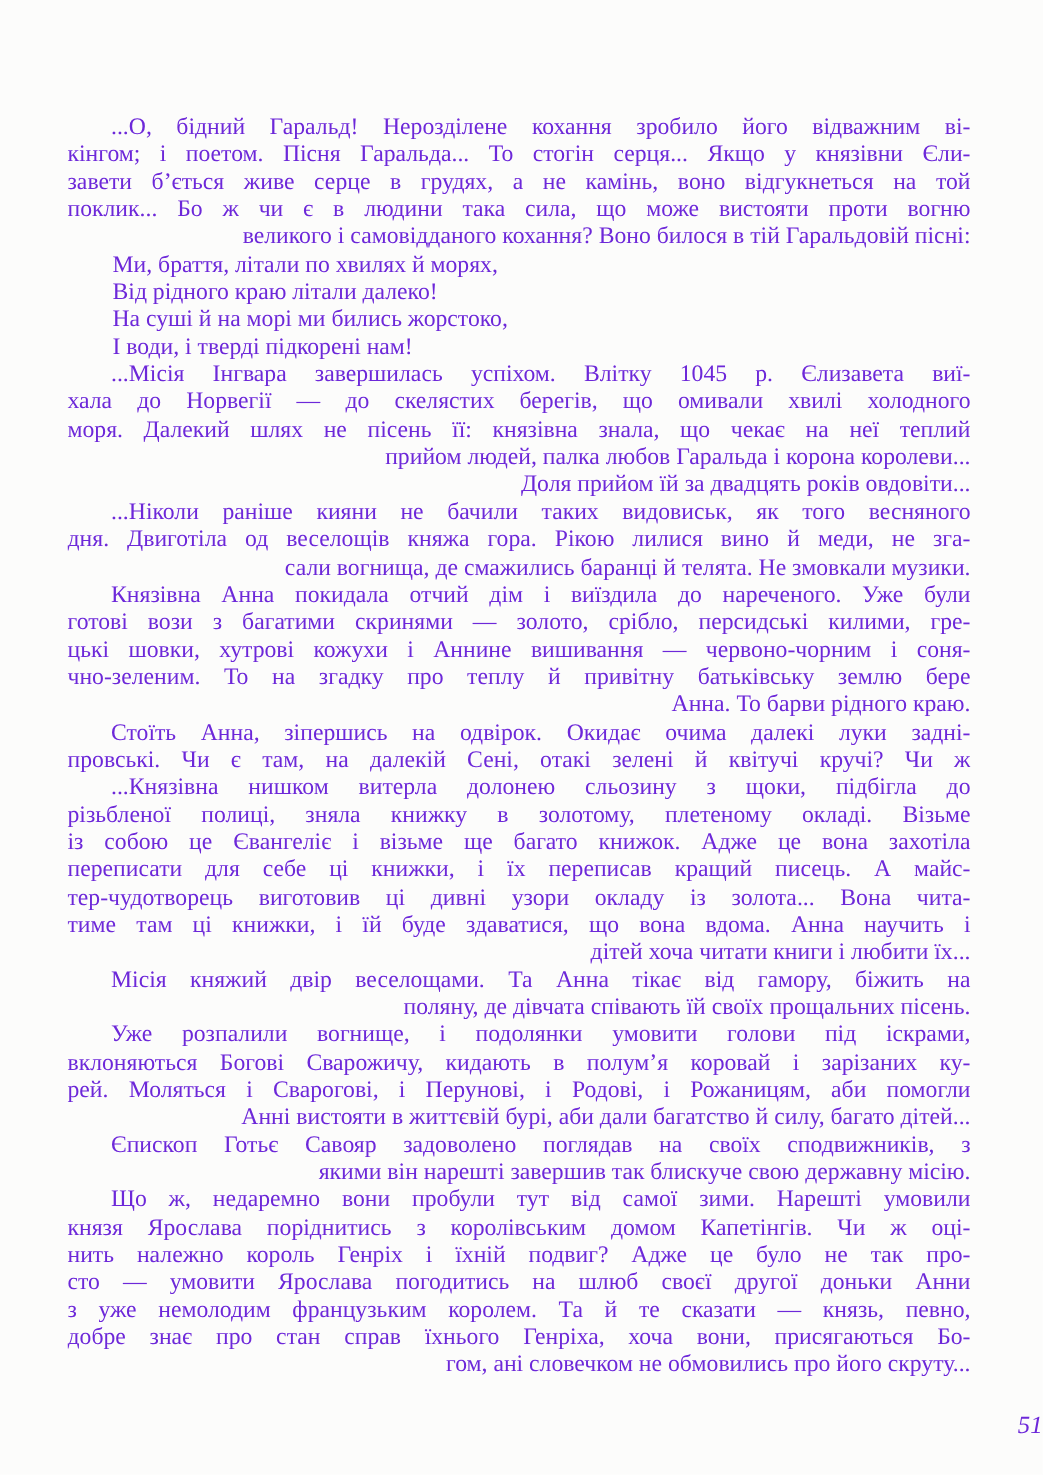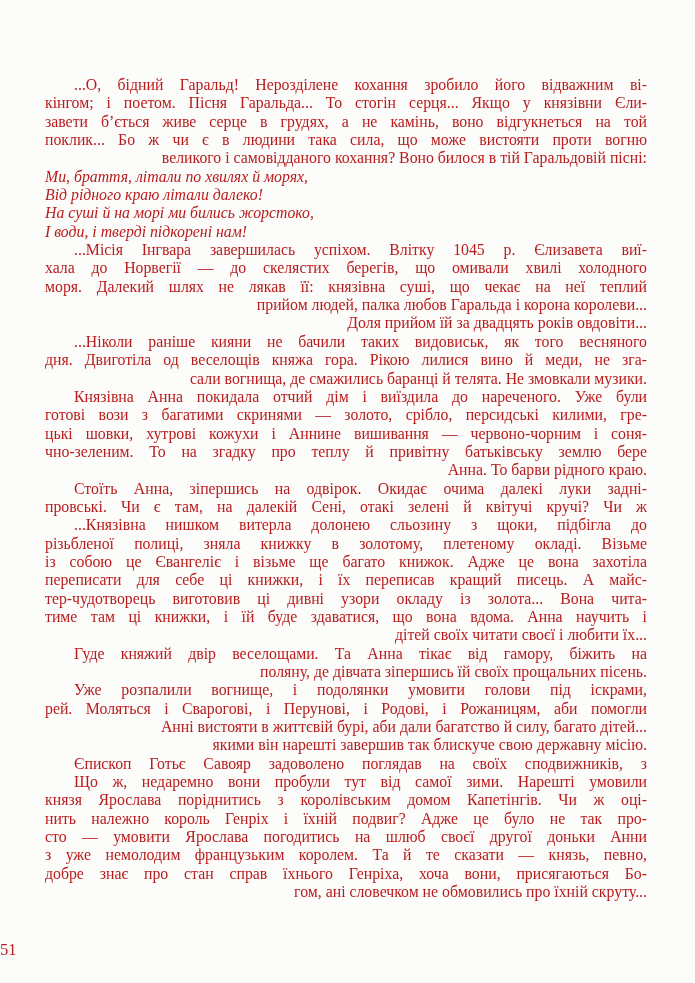--- a/index.html
+++ b/index.html
@@ -37,53 +37,54 @@
   .line.indent {
     text-indent: 29px;
   }
   .line.last {
     text-align: right;
     text-align-last: auto;
   }
   .verse .line {
     text-align: left;
     text-align-last: auto;
-    font-style: italic;
+    margin-left: 30px;
   }
   .page-number {
     position: absolute;
     left: 0;
     top: 941px;
     width: 100%;
-    text-align: left;
+    text-align: right;
+    font-style: italic;
     font-size: 16.5px;
   }
 </style>
 </head>
 <body>
 
-<div class="page" style="background: rgb(252, 252, 251); color: #b91c1c;">
+<div class="page" style="background: rgb(252, 252, 251); color: #6d28d9;">
   <div class="text-column">
       <div class="paragraph">
         <div class="line indent">...О, бідний Гаральд! Нерозділене кохання зробило його відважним ві-</div>
         <div class="line">кінгом; і поетом. Пісня Гаральда... То стогін серця... Якщо у князівни Єли-</div>
         <div class="line">завети б’ється живе серце в грудях, а не камінь, воно відгукнеться на той</div>
         <div class="line">поклик... Бо ж чи є в людини така сила, що може вистояти проти вогню</div>
         <div class="line last">великого і самовідданого кохання? Воно билося в тій Гаральдовій пісні:</div>
       </div>
       <div class="paragraph verse">
         <div class="line">Ми, браття, літали по хвилях й морях,</div>
         <div class="line">Від рідного краю літали далеко!</div>
         <div class="line">На суші й на морі ми бились жорстоко,</div>
         <div class="line last">І води, і тверді підкорені нам!</div>
       </div>
       <div class="paragraph">
         <div class="line indent">...Місія Інгвара завершилась успіхом. Влітку 1045 р. Єлизавета виї-</div>
         <div class="line">хала до Норвегії — до скелястих берегів, що омивали хвилі холодного</div>
-        <div class="line">моря. Далекий шлях не лякав її: князівна суші, що чекає на неї теплий</div>
+        <div class="line">моря. Далекий шлях не пісень її: князівна знала, що чекає на неї теплий</div>
         <div class="line last">прийом людей, палка любов Гаральда і корона королеви...</div>
       </div>
       <div class="paragraph">
         <div class="line indent last">Доля прийом їй за двадцять років овдовіти...</div>
       </div>
       <div class="paragraph">
         <div class="line indent">...Ніколи раніше кияни не бачили таких видовиськ, як того весняного</div>
         <div class="line">дня. Двиготіла од веселощів княжа гора. Рікою лилися вино й меди, не зга-</div>
         <div class="line last">сали вогнища, де смажились баранці й телята. Не змовкали музики.</div>
       </div>
@@ -98,39 +99,40 @@
         <div class="line indent">Стоїть Анна, зіпершись на одвірок. Окидає очима далекі луки задні-</div>
         <div class="line">провські. Чи є там, на далекій Сені, отакі зелені й квітучі кручі? Чи ж</div>
       </div>
       <div class="paragraph">
         <div class="line indent">...Князівна нишком витерла долонею сльозину з щоки, підбігла до</div>
         <div class="line">різьбленої полиці, зняла книжку в золотому, плетеному окладі. Візьме</div>
         <div class="line">із собою це Євангеліє і візьме ще багато книжок. Адже це вона захотіла</div>
         <div class="line">переписати для себе ці книжки, і їх переписав кращий писець. А майс-</div>
         <div class="line">тер-чудотворець виготовив ці дивні узори окладу із золота... Вона чита-</div>
         <div class="line">тиме там ці книжки, і їй буде здаватися, що вона вдома. Анна научить і</div>
-        <div class="line last">дітей своїх читати своєї і любити їх...</div>
+        <div class="line last">дітей хоча читати книги і любити їх...</div>
       </div>
       <div class="paragraph">
-        <div class="line indent">Гуде княжий двір веселощами. Та Анна тікає від гамору, біжить на</div>
-        <div class="line last">поляну, де дівчата зіпершись їй своїх прощальних пісень.</div>
+        <div class="line indent">Місія княжий двір веселощами. Та Анна тікає від гамору, біжить на</div>
+        <div class="line last">поляну, де дівчата співають їй своїх прощальних пісень.</div>
       </div>
       <div class="paragraph">
         <div class="line indent">Уже розпалили вогнище, і подолянки умовити голови під іскрами,</div>
+        <div class="line">вклоняються Богові Сварожичу, кидають в полум’я коровай і зарізаних ку-</div>
         <div class="line">рей. Моляться і Сварогові, і Перунові, і Родові, і Рожаницям, аби помогли</div>
         <div class="line last">Анні вистояти в життєвій бурі, аби дали багатство й силу, багато дітей...</div>
       </div>
       <div class="paragraph">
+        <div class="line indent">Єпископ Готьє Савояр задоволено поглядав на своїх сподвижників, з</div>
         <div class="line last">якими він нарешті завершив так блискуче свою державну місію.</div>
-        <div class="line indent">Єпископ Готьє Савояр задоволено поглядав на своїх сподвижників, з</div>
       </div>
       <div class="paragraph">
         <div class="line indent">Що ж, недаремно вони пробули тут від самої зими. Нарешті умовили</div>
         <div class="line">князя Ярослава поріднитись з королівським домом Капетінгів. Чи ж оці-</div>
         <div class="line">нить належно король Генріх і їхній подвиг? Адже це було не так про-</div>
         <div class="line">сто — умовити Ярослава погодитись на шлюб своєї другої доньки Анни</div>
         <div class="line">з уже немолодим французьким королем. Та й те сказати — князь, певно,</div>
         <div class="line">добре знає про стан справ їхнього Генріха, хоча вони, присягаються Бо-</div>
-        <div class="line last">гом, ані словечком не обмовились про їхній скруту...</div>
+        <div class="line last">гом, ані словечком не обмовились про його скруту...</div>
       </div>
     </div>
   <div class="page-number">51</div>
 </div>
 
 </body></html>

